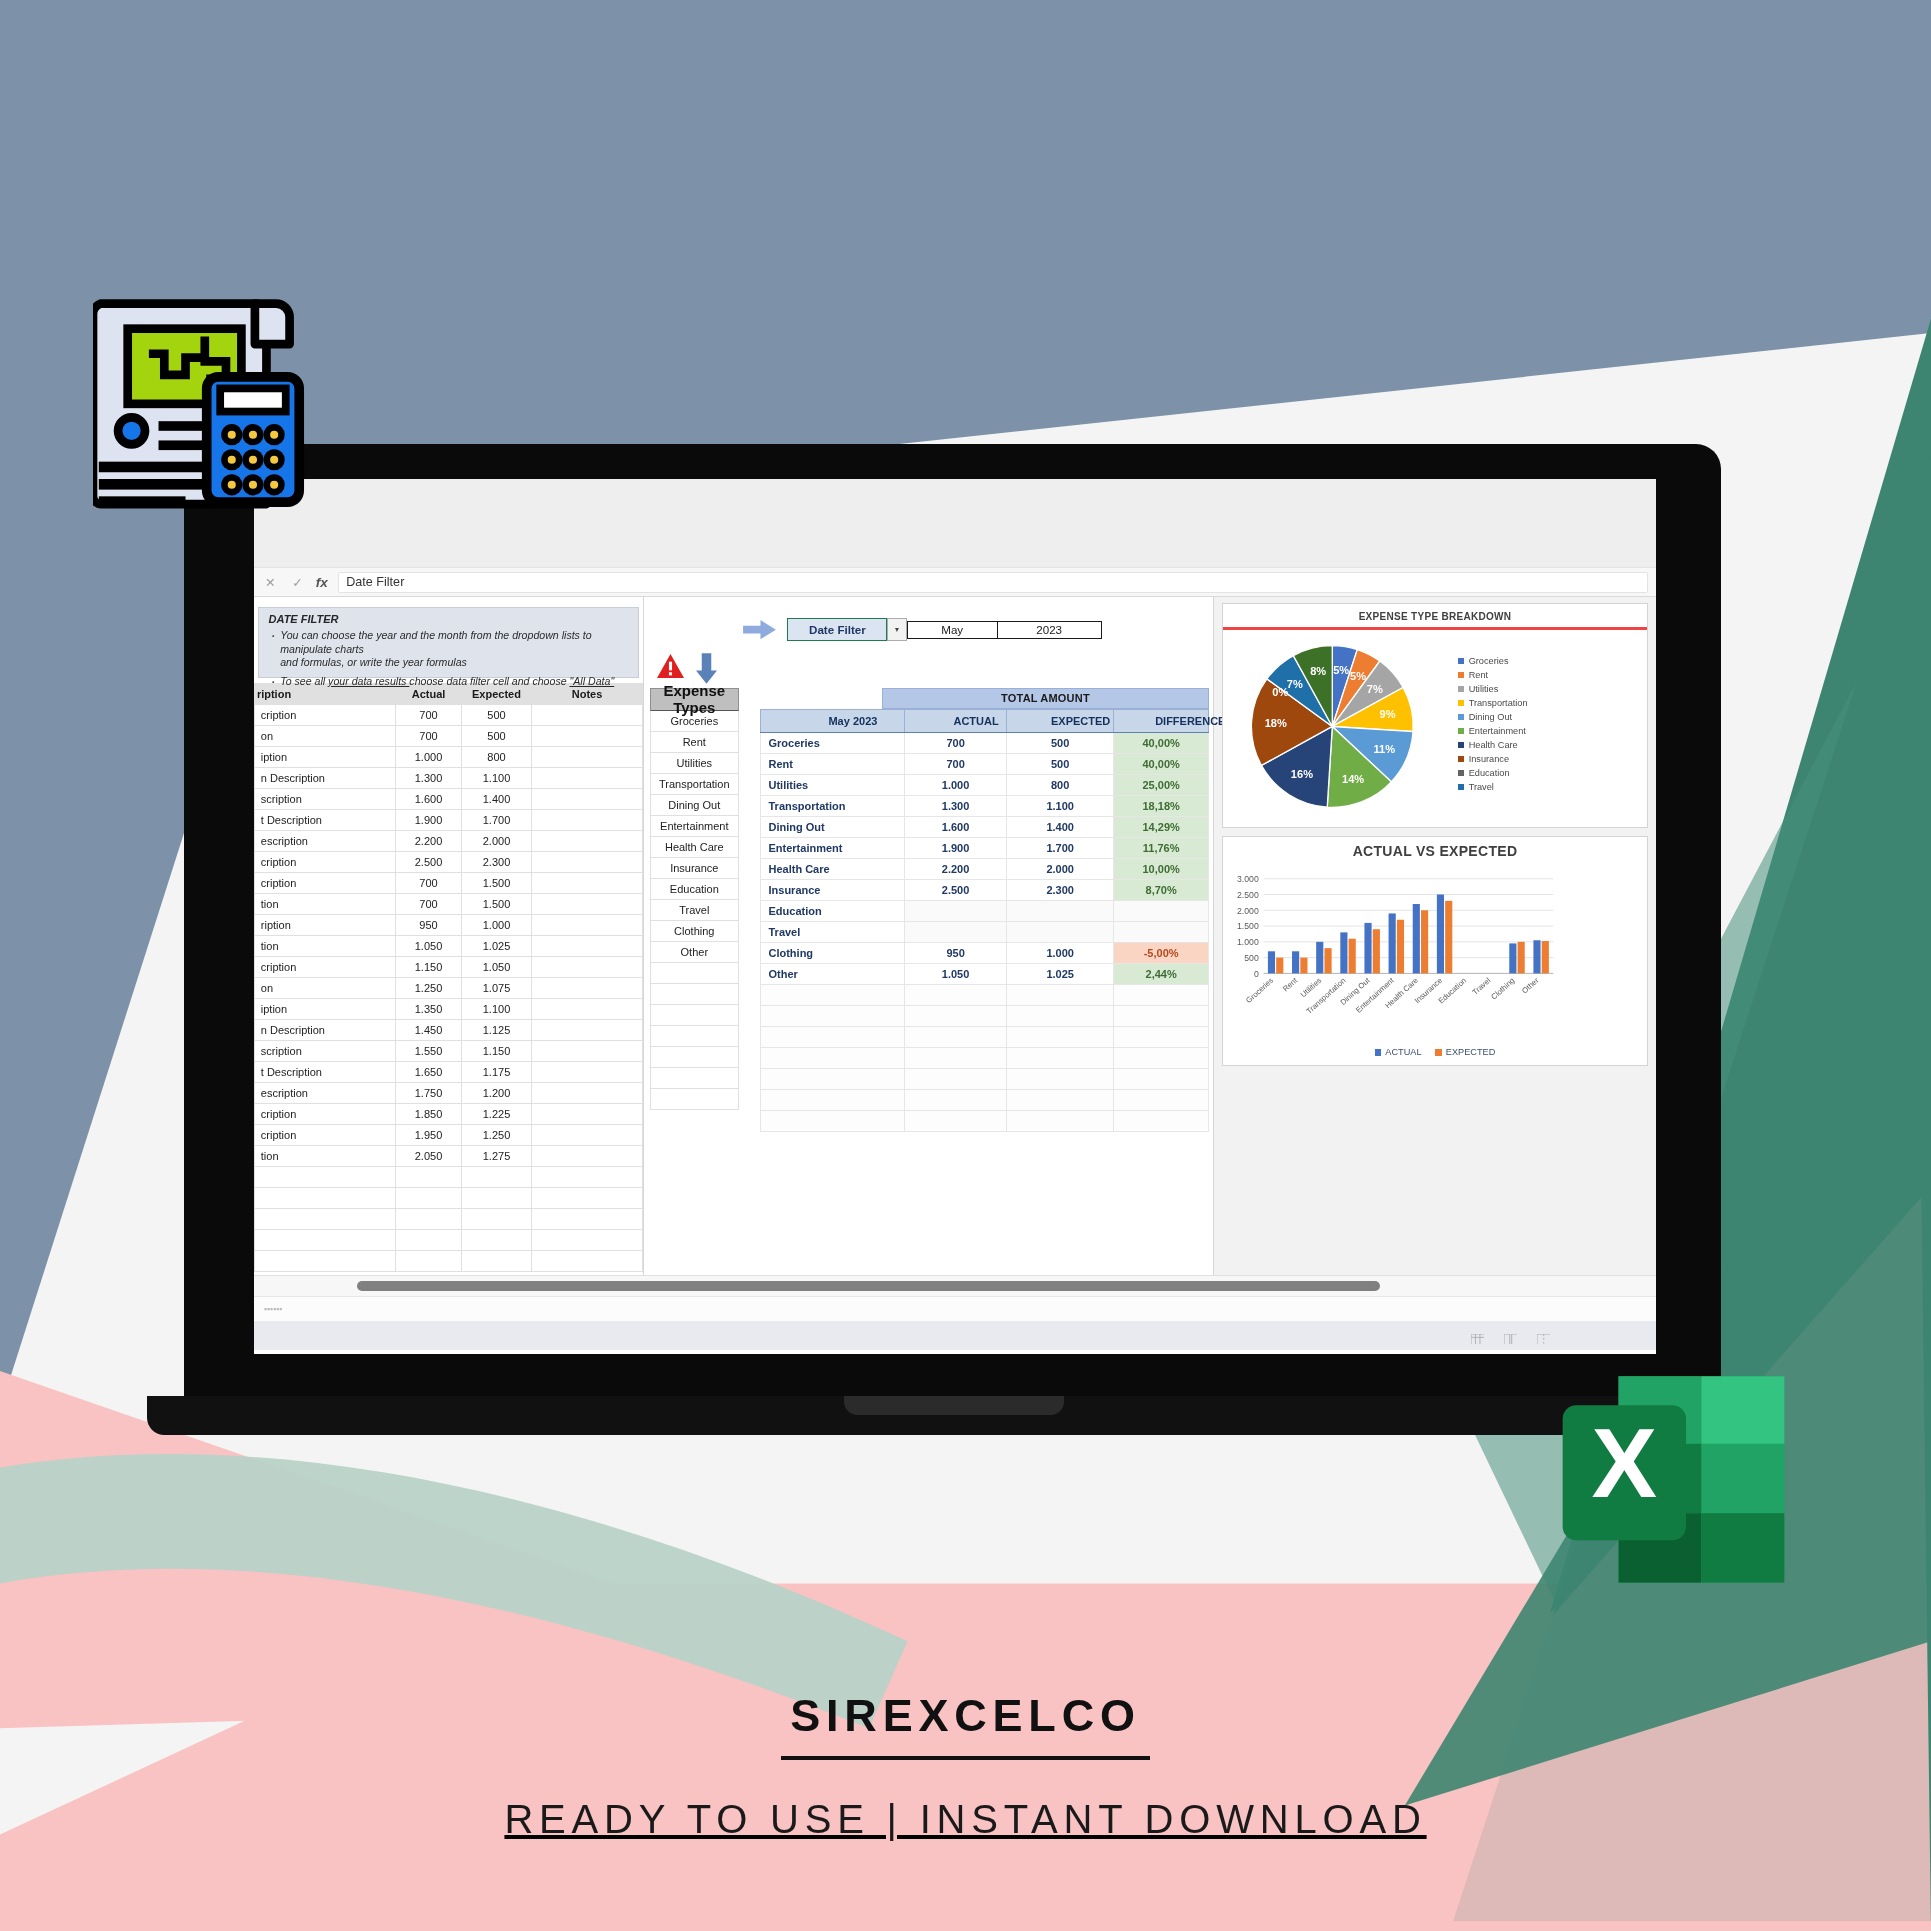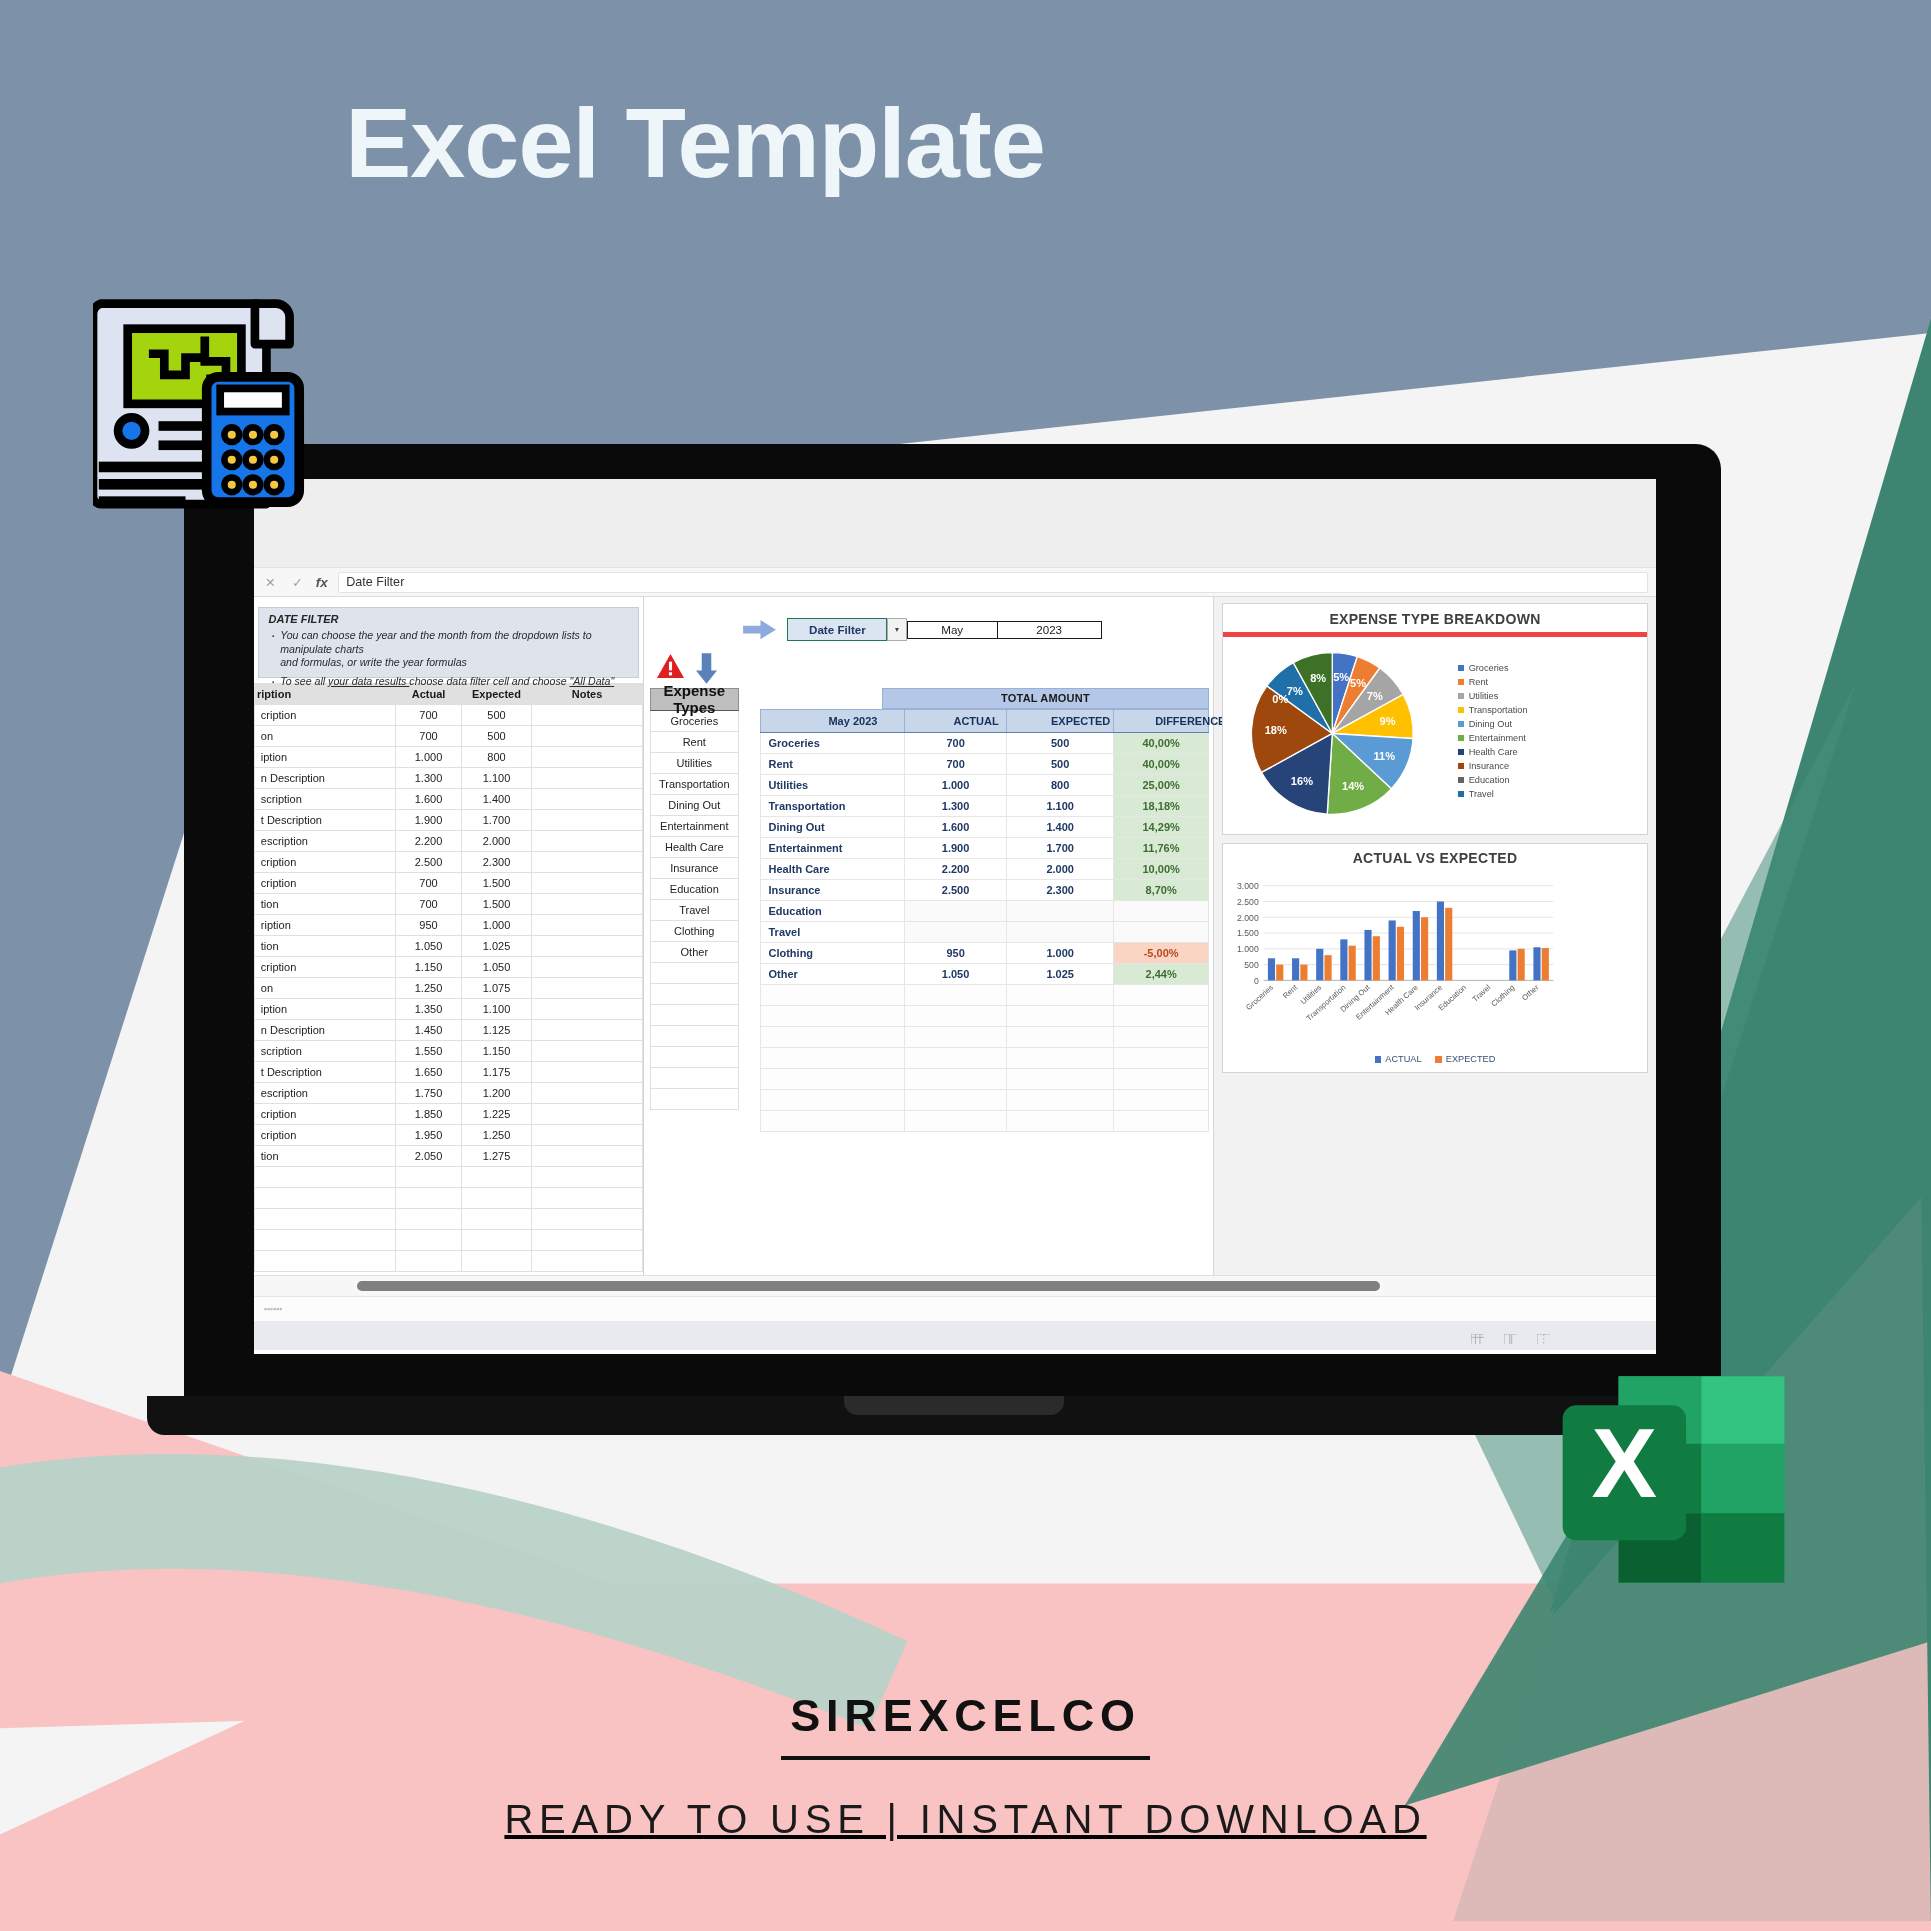--- a/index.html
+++ b/index.html
@@ -264,21 +264,21 @@
     margin-bottom: 7.7px;
     position: relative;
   }
   .chart-title {
     text-align: center;
     font-weight: 700;
     color: #404040;
     padding: 6.8px 0 5.8px;
     letter-spacing: 0.3px;
   }
-  .pie-card .chart-title { font-size: 14px; border-bottom: 5px solid #ef4444; }
+  .pie-card .chart-title { font-size: 10px; border-bottom: 3px solid #ef4444; }
   .bar-card .chart-title { font-size: 14px; }
   .pie-body { display: flex; align-items: center; padding: 3.9px 5.8px 9.7px 9.7px; }
   .pie-legend { margin-left: 9.7px; }
   .leg-item {
     display: flex; align-items: center;
     font-size: 9.2px; color: #4a4a4a;
     margin-bottom: 4px;
   }
   .leg-sq { width: 5.8px; height: 5.8px; margin-right: 4.8px; flex: none; }
 
@@ -360,21 +360,20 @@
     <path d="M2000,560 L2000,1250 L1630,1700 L1520,1470 Z" fill="#47907b" opacity="0.55"></path>
 
     <path d="M2000,1200 L2000,2000 L1330,2000 Z" fill="#f9c3c3"></path>
     <path d="M2000,470 L2000,1990 L1505,1990 Z" fill="#3d8570"></path>
     <path d="M1990,1240 L2000,2000 L1320,2000 Z" fill="#f9c3c3" opacity="0.85"></path>
     <path d="M2000,960 L2000,1700 L1455,1870 Z" fill="#3d8570" opacity="0.9"></path>
   </svg>
 </div>
 
 <div class="hero">
-  <div class="hero-line">Excel Template</div>
 </div>
 
 <div id="doc-icon">
   <svg width="212" height="227" viewBox="0 0 220 235" xmlns="http://www.w3.org/2000/svg">
     <g>
       <path d="M8,18 h160 a12,12 0 0 1 12,12 v196 h-172 a8,8 0 0 1 -8,-8 v-188 a12,12 0 0 1 8,-12 z" fill="#dde3f0" stroke="#000" stroke-width="9" stroke-linejoin="round"></path>
       <path d="M168,18 h22 a14,14 0 0 1 14,14 v28 h-36 z" fill="#dde3f0" stroke="#000" stroke-width="9" stroke-linejoin="round"></path>
       <rect x="36" y="44" width="118" height="78" fill="#a3d40d" stroke="#000" stroke-width="9"></rect>
       <path d="M58,70 h16 v22 h22 v-18 h18 M116,52 v26 h22 v18 h-16 v20" stroke="#000" stroke-width="9" fill="none"></path>
       <circle cx="40" cy="150" r="14" fill="#1675e8" stroke="#000" stroke-width="9"></circle>

